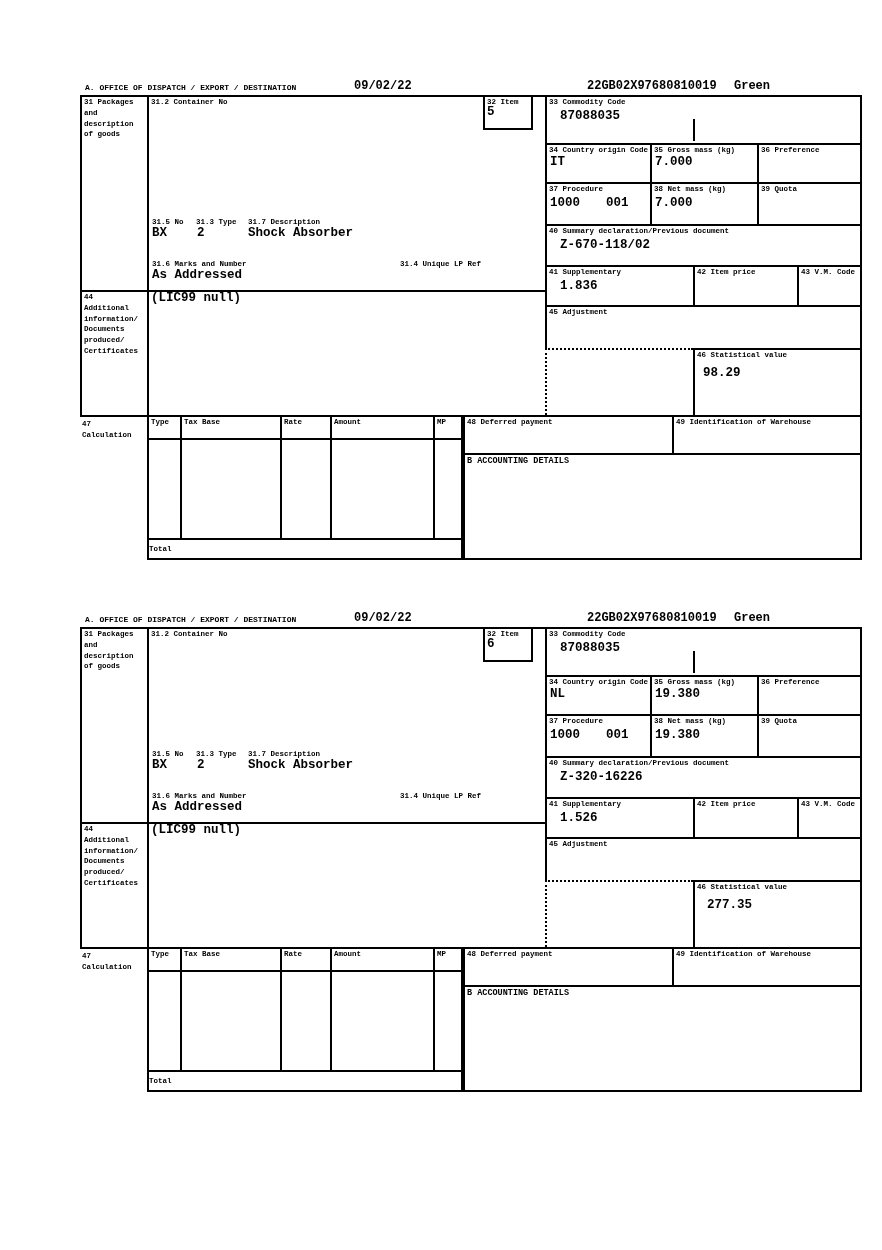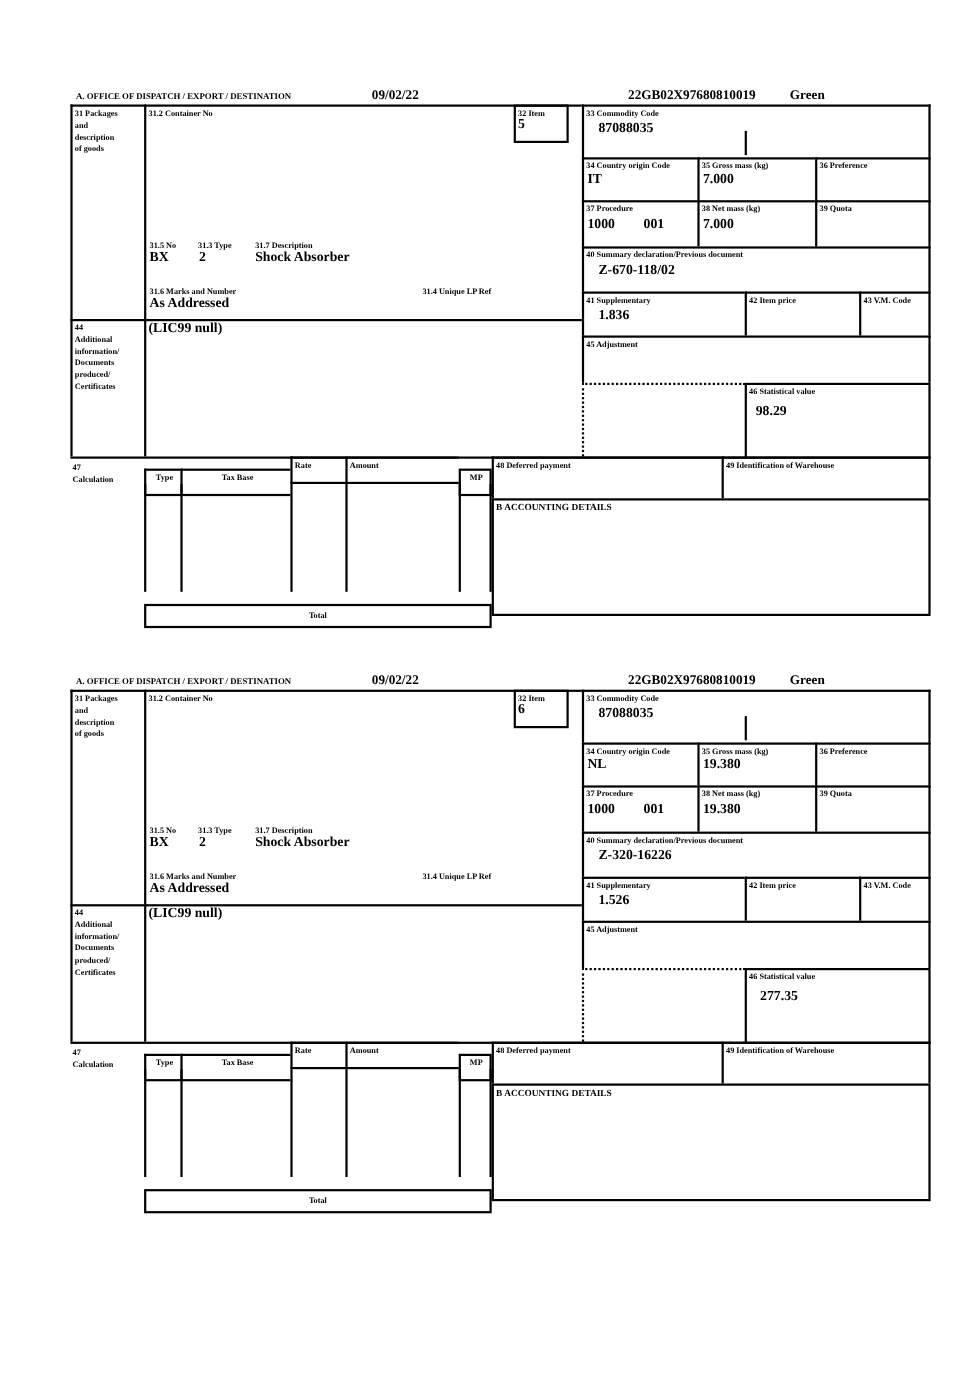--- a/index.html
+++ b/index.html
@@ -1,27 +1,27 @@
 <!DOCTYPE html>
 <html><head>
 <meta charset="utf-8">
 <style>
   html,body{margin:0;padding:0;}
   body{width:882px;height:1250px;background:#ffffff;position:relative;overflow:hidden;
        font-family:"Liberation Serif","DejaVu Serif",serif;color:#000;font-weight:bold;}
-  .block{position:absolute;left:64px;width:796px;height:486px;}
+  .block{position:absolute;left:80px;width:796px;height:486px;font-family:Liberation Mono, monospace;}
   .abs{position:absolute;box-sizing:border-box;}
   .bl{border-left:2px solid #000;} .bt{border-top:2px solid #000;}
   .br{border-right:2px solid #000;} .bb{border-bottom:2px solid #000;}
   .dl{border-left:2px dotted #000;} .dt{border-top:2px dotted #000;}
   .lbl{font-size:7.5px;line-height:1.3;padding:1px 0 0 2px;white-space:nowrap;}
   .val{font-size:12.5px;line-height:1.1;white-space:nowrap;}
   .hdr-title{font-size:8px;white-space:nowrap;}
   .hdr-big{font-size:12px;white-space:nowrap;}
-  .ctr{text-align:center;margin-top:11px;}
+  .ctr{text-align:left;}
   .rgt{}
   .tick{background:#000;}
 </style>
 </head>
 <body>
 
 <div id="blocks">
     <div class="block" style="top: 87px;">
 
   <div class="abs" style="left:0;top:-8px;width:782px;height:16px;">

